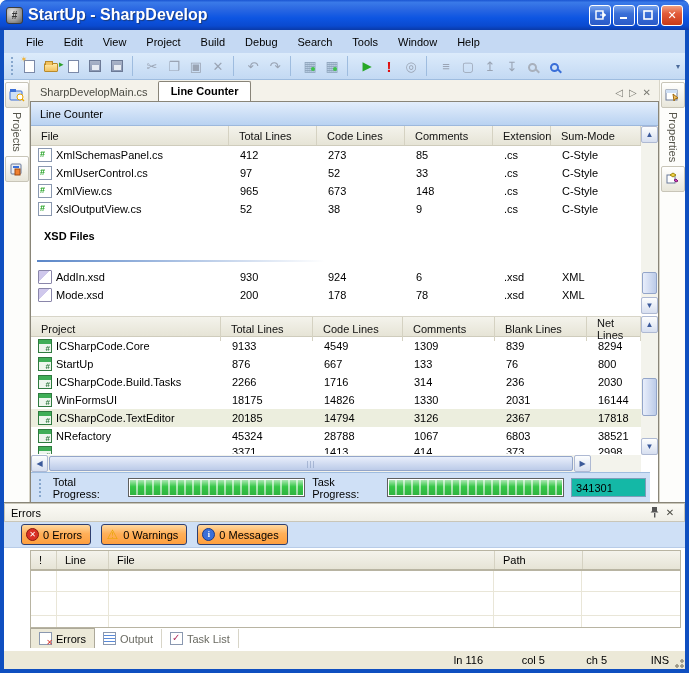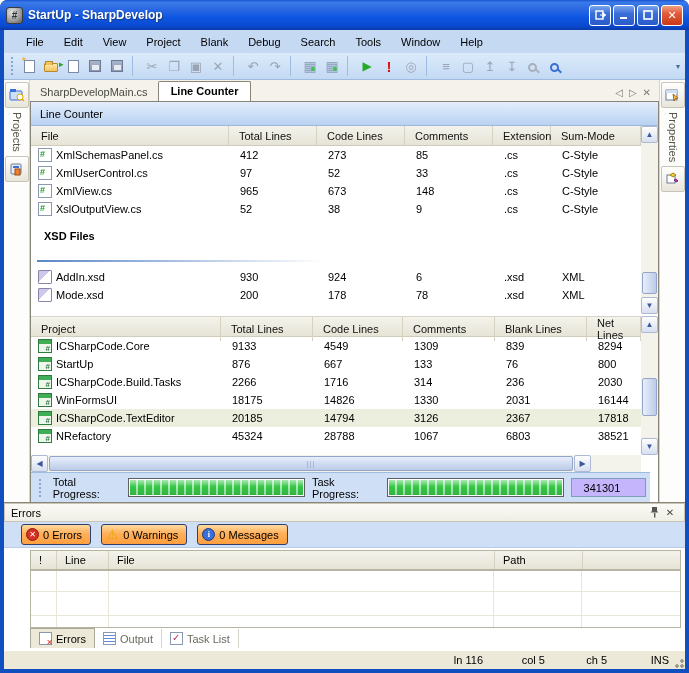--- a/index.html
+++ b/index.html
@@ -8,21 +8,21 @@
   .window{position:relative;width:689px;height:673px;background:#0f4fc0;border-radius:7px 7px 0 0;overflow:hidden;}
 
   
   .titlebar{position:absolute;left:0;top:0;width:689px;height:30px;
     background:linear-gradient(180deg,#1a55d2 0%,#3a7ae8 8%,#2b68e2 30%,#0d55e2 60%,#0a4ad0 86%,#0a3aa8 100%);
     display:flex;align-items:center;padding:0 6px;border-radius:7px 7px 0 0;}
   .app-icon{width:17px;height:17px;margin-right:5px;border-radius:3px;
     background:radial-gradient(circle at 35% 30%,#e8e8e8,#9a9a9a 60%,#5c5c5c);
     border:1px solid #3c3c3c;display:flex;align-items:center;justify-content:center;
     color:#333;font-weight:bold;font-size:10px;}
-  .title-text{color:#fff;font-weight:bold;font-size:12px;text-shadow:1px 1px 1px #1a3a7a;flex:1;}
+  .title-text{color:#fff;font-weight:bold;font-size:16px;text-shadow:1px 1px 1px #1a3a7a;flex:1;}
   .tb-btns{display:flex;gap:2px;}
   .wbtn{width:22px;height:21px;border-radius:3px;border:1px solid #fff;
     background:linear-gradient(180deg,#7aa4ec,#3a6fd8 40%,#2a5ac8);
     display:flex;align-items:center;justify-content:center;color:#fff;font-size:11px;font-weight:bold;}
   .wbtn.close{background:linear-gradient(180deg,#f0a080,#e25b3a 40%,#c83a18);}
   .wbtn svg{display:block}
 
   
   .menubar{position:absolute;left:4px;top:30px;width:681px;height:23px;background:#c5d9f3;
     display:flex;align-items:center;padding-left:12px;gap:0;}
@@ -117,21 +117,21 @@
   .hs-thumb{position:absolute;top:1px;left:18px;right:68px;height:15px;border:1px solid #93a5c9;border-radius:2px;
     background:linear-gradient(180deg,#e8eefb,#bccbe8);display:flex;align-items:center;justify-content:center;color:#8a9cc0;font-size:7px;letter-spacing:1px;}
 
   
   .progress-strip{position:absolute;left:0;right:8px;top:370px;height:30px;background:#cfe0f6;
     border-top:1px solid #9ebcdf;display:flex;align-items:center;padding:0 4px;gap:7px;}
   .pbar{width:190px;height:19px;background:#fff;border:1px solid #5f5f5f;padding:1px;}
   .pbar .fill{height:100%;width:100%;
     background-image:linear-gradient(180deg,rgba(255,255,255,.6),rgba(255,255,255,0) 45%,rgba(0,0,0,.10)),
       repeating-linear-gradient(90deg,#35c747 0 6px,#a9e9b0 6px 8px);}
-  .pvalue{width:80px;height:19px;background:#c4b5fd;border:1px solid #7f9db9;display:flex;align-items:center;padding-left:12px;}
+  .pvalue{width:80px;height:19px;background:#14b8a6;border:1px solid #7f9db9;display:flex;align-items:center;padding-left:4px;}
 
   
   .errors-panel{position:absolute;left:4px;top:502px;width:681px;height:148px;background:#fff;border-top:1px solid #898578;}
   .ep-title{height:19px;background:linear-gradient(180deg,#fbfaf5,#efeee6);border:1px solid #c9c6b8;
     display:flex;align-items:center;padding:0 6px;}
   .ep-title .t{flex:1;}
   .ep-ico{width:16px;text-align:center;color:#4a4a42;font-size:10px;}
   .ep-toolbar{height:26px;background:#cfe0f6;display:flex;align-items:center;padding-left:17px;gap:10px;border-bottom:1px solid #b8cce8;}
   .ebtn{height:21px;display:flex;align-items:center;gap:4px;padding:0 8px 0 4px;border:1px solid #2f3f6f;border-radius:3px;
     background:linear-gradient(180deg,#ffd9a0,#ffb05a 45%,#ff9f3e);font-size:11px;color:#000;}
@@ -195,21 +195,21 @@
       <div class="wbtn close">✕</div>
     </div>
   </div>
 
   <div class="menubar">
 
   <span class="menu-item">File</span>
       <span class="menu-item">Edit</span>
       <span class="menu-item">View</span>
       <span class="menu-item">Project</span>
-      <span class="menu-item">Blank</span>
+      <span class="menu-item">Build</span>
       <span class="menu-item">Debug</span>
       <span class="menu-item">Search</span>
       <span class="menu-item">Tools</span>
       <span class="menu-item">Window</span>
       <span class="menu-item">Help</span>
     </div>
 
   <div class="toolbar">
     <div class="grip"></div>
     <span style="display:flex;align-items:center;">
@@ -563,20 +563,31 @@
                   <span class="fic ic-proj"></span>
                   <span>NRefactory</span>
                 </div>
                 <div class="cell">45324</div>
                 <div class="cell">28788</div>
                 <div class="cell">1067</div>
                 <div class="cell">6803</div>
                 <div class="cell">38521</div>
               </div>
 
+              <div class="gridrow pcols trow partial">
+                <div class="cell name">
+                  <span class="fic ic-proj"></span>
+                  <span></span>
+                </div>
+                <div class="cell">3371</div>
+                <div class="cell">1413</div>
+                <div class="cell">414</div>
+                <div class="cell">373</div>
+                <div class="cell">2998</div>
+              </div>
             </div>
         </div>
         <div class="vscroll vs-projects">
           <div class="sb-btn" style="top:0;">▲</div>
           <div class="sb-thumb" style="top:62px;height:38px;"></div>
           <div class="sb-btn" style="bottom:0;">▼</div>
         </div>
         <div class="hscroll">
           <div class="hs-btn" style="left:0;">◀</div>
           <div class="hs-thumb">|||</div>

